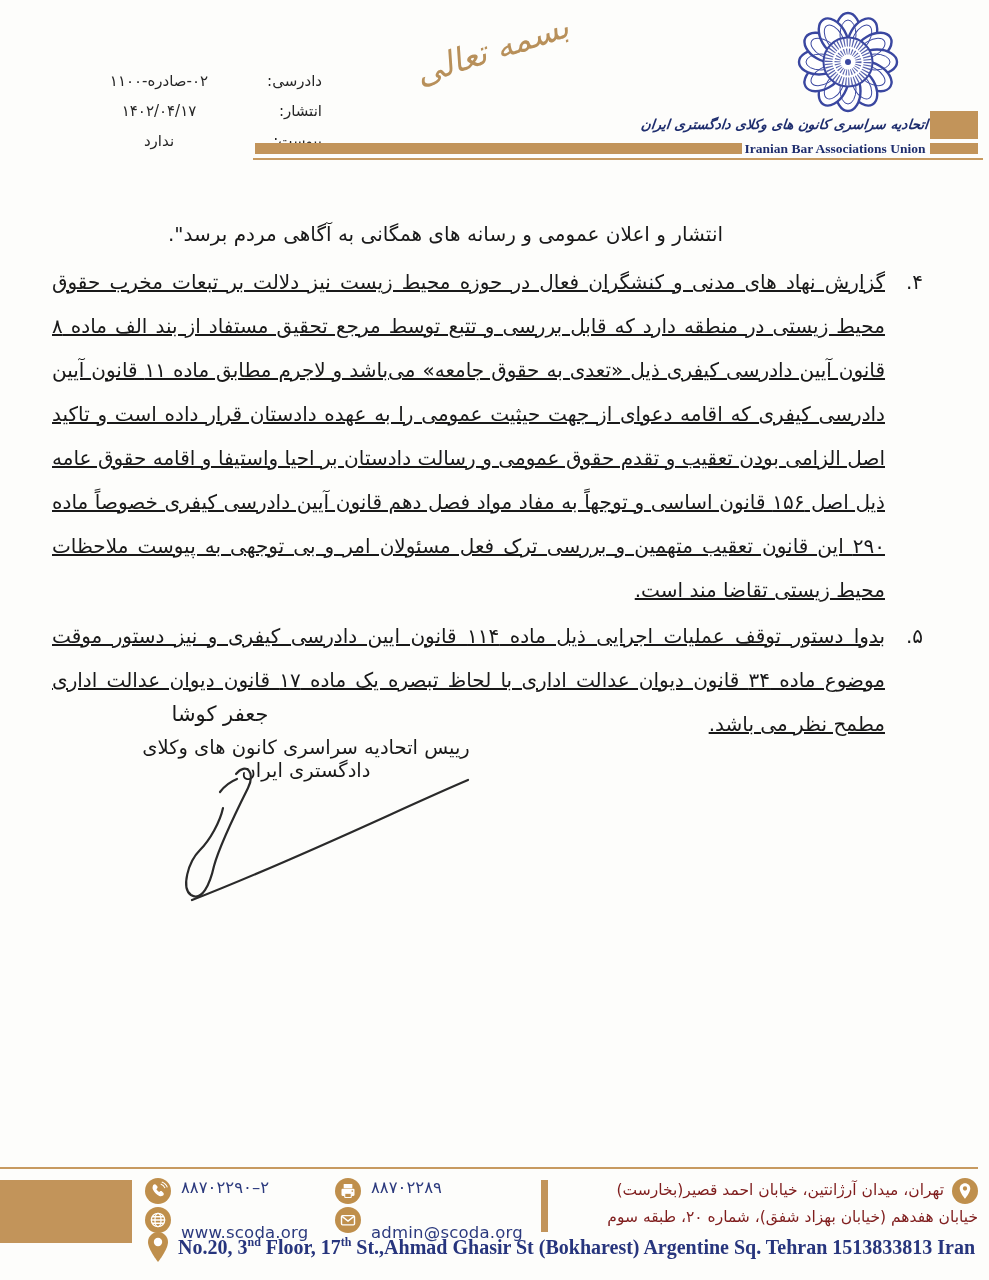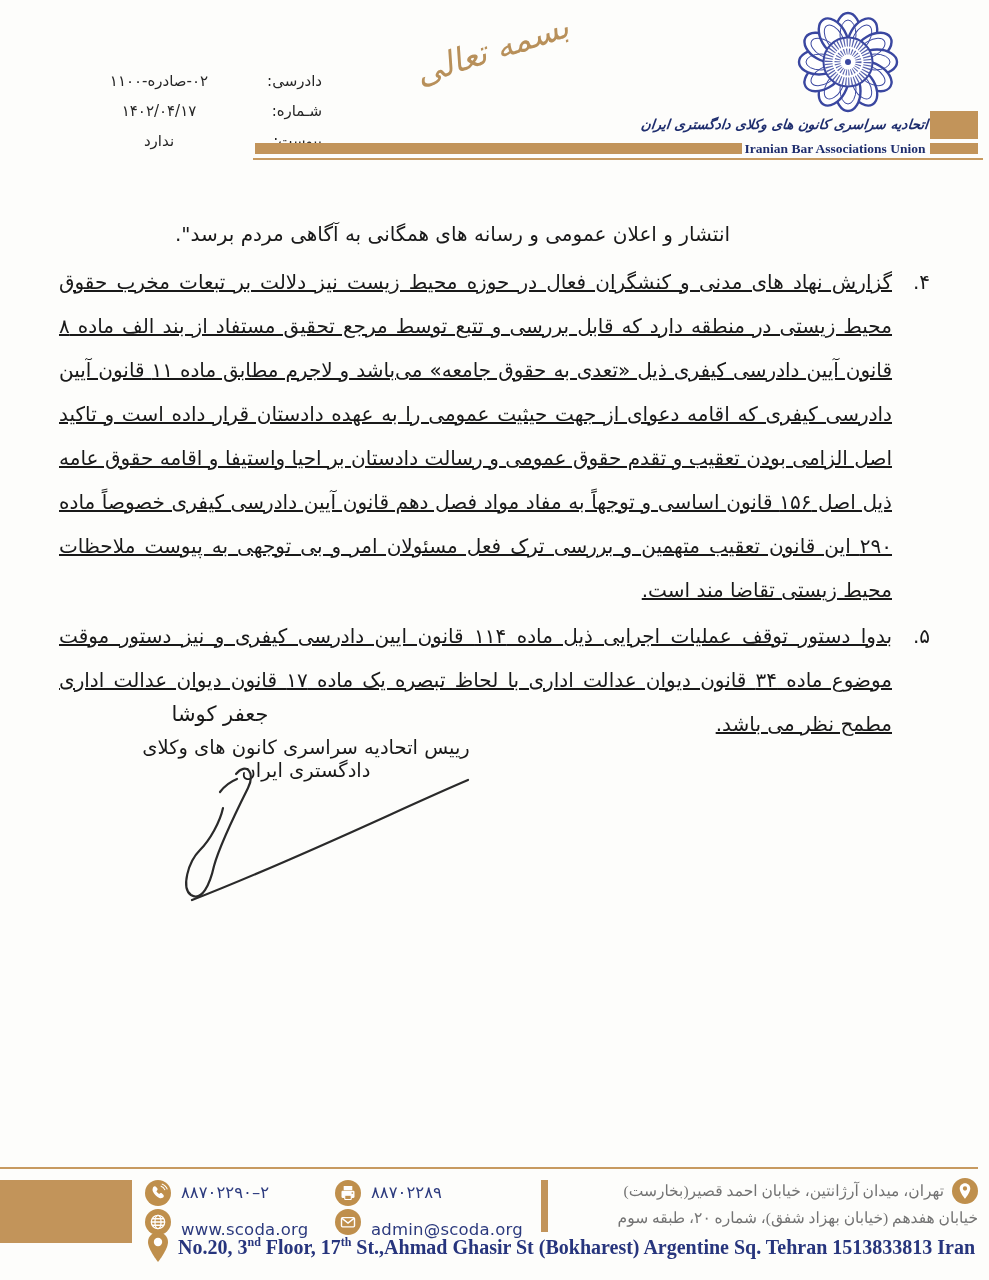--- a/index.html
+++ b/index.html
@@ -30,44 +30,44 @@
     position:absolute;left:744px;top:141px;width:182px;text-align:center;
     font-family:Liberation Serif, serif;font-weight:bold;font-size:13.5px;color:#1f2e6e;
     white-space:nowrap;
   }
   .gold{background:#c2945a;}
   .bar-main{position:absolute;left:255px;top:143px;width:487px;height:11px;}
   .bar-right-upper{position:absolute;left:930px;top:111px;width:48px;height:28px;}
   .bar-right-lower{position:absolute;left:930px;top:143px;width:48px;height:11px;}
   .header-rule{position:absolute;left:253px;top:158px;width:730px;height:2px;background:#c79a60;}
   
-  .body-text{position:absolute;left:59px;top:212px;width:871px;direction:rtl;font-size:20px;line-height:44px;}
+  .body-text{position:absolute;left:52px;top:212px;width:871px;direction:rtl;font-size:20px;line-height:44px;}
   .quote-line{text-align:right;margin:0 200px 4px 0;}
   .item{display:flex;direction:rtl;margin-top:2px;}
   .item-number{flex:0 0 38px;text-align:right;}
   .item-text{flex:1;text-align:justify;text-decoration:underline;}
   
   .signature{position:absolute;left:70px;top:702px;width:430px;text-align:center;direction:rtl;}
   .sig-name{font-size:21px;position:relative;left:-65px;margin-bottom:10px;}
   .sig-title{font-size:19.5px;margin-left:42px;}
   .sig-scrawl{position:absolute;left:150px;top:762px;}
   
   .footer-rule{position:absolute;left:0;top:1167px;width:978px;height:2px;background:#c79a60;}
   .footer-block{position:absolute;left:0;top:1180px;width:132px;height:63px;}
   .contact-col{position:absolute;top:1178px;}
   .col1{left:145px;width:196px;}
   .col2{left:335px;width:196px;}
-  .contact-row{display:flex;align-items:center;height:29px;}
+  .contact-row{display:flex;height:29px;}
   .contact-row .ic{flex:0 0 26px;height:26px;margin-right:10px;}
   .contact-val{font-size:16.5px;color:#2c3a7e;letter-spacing:1.5px;white-space:nowrap;}
   .contact-val.plain{letter-spacing:.2px;margin-top:16px;}
   .divider{position:absolute;left:541px;top:1180px;width:7px;height:52px;}
   .addr-fa{
     position:absolute;right:11px;top:1177px;width:428px;direction:rtl;text-align:right;
-    font-size:15.5px;color:#737373;line-height:27px;font-family:Liberation Serif, serif;
+    font-size:15.5px;color:#7f1d1d;line-height:27px;
   }
   .addr-fa .pin{float:right;width:26px;height:26px;margin-left:8px;margin-top:1px;}
   .addr-en{position:absolute;left:146px;top:1231px;display:flex;align-items:flex-start;}
   .addr-en .pin-marker{width:24px;height:32px;margin-right:8px;}
   .addr-en-text{
     font-family:"Liberation Serif",serif;font-weight:bold;font-size:20px;color:#27357d;
     white-space:nowrap;padding-top:4px;
   }
   .addr-en-text sup{font-size:12px;}
 </style>
@@ -75,21 +75,21 @@
 <body>
 
 <div class="page">
 
   <div class="meta" lang="fa">
     <div class="meta-row">
       <span class="meta-label">دادرسی:</span>
       <span class="meta-value">۰۲-صادره-۱۱۰۰</span>
     </div>
     <div class="meta-row">
-      <span class="meta-label">شـماره:</span>
+      <span class="meta-label">انتشار:</span>
       <span class="meta-value">۱۴۰۲/۰۴/۱۷</span>
     </div>
     <div class="meta-row">
       <span class="meta-label">پیوست:</span>
       <span class="meta-value">ندارد</span>
     </div>
   </div>
 
   <div class="bismillah" lang="fa">بسمه تعالی</div>
 

